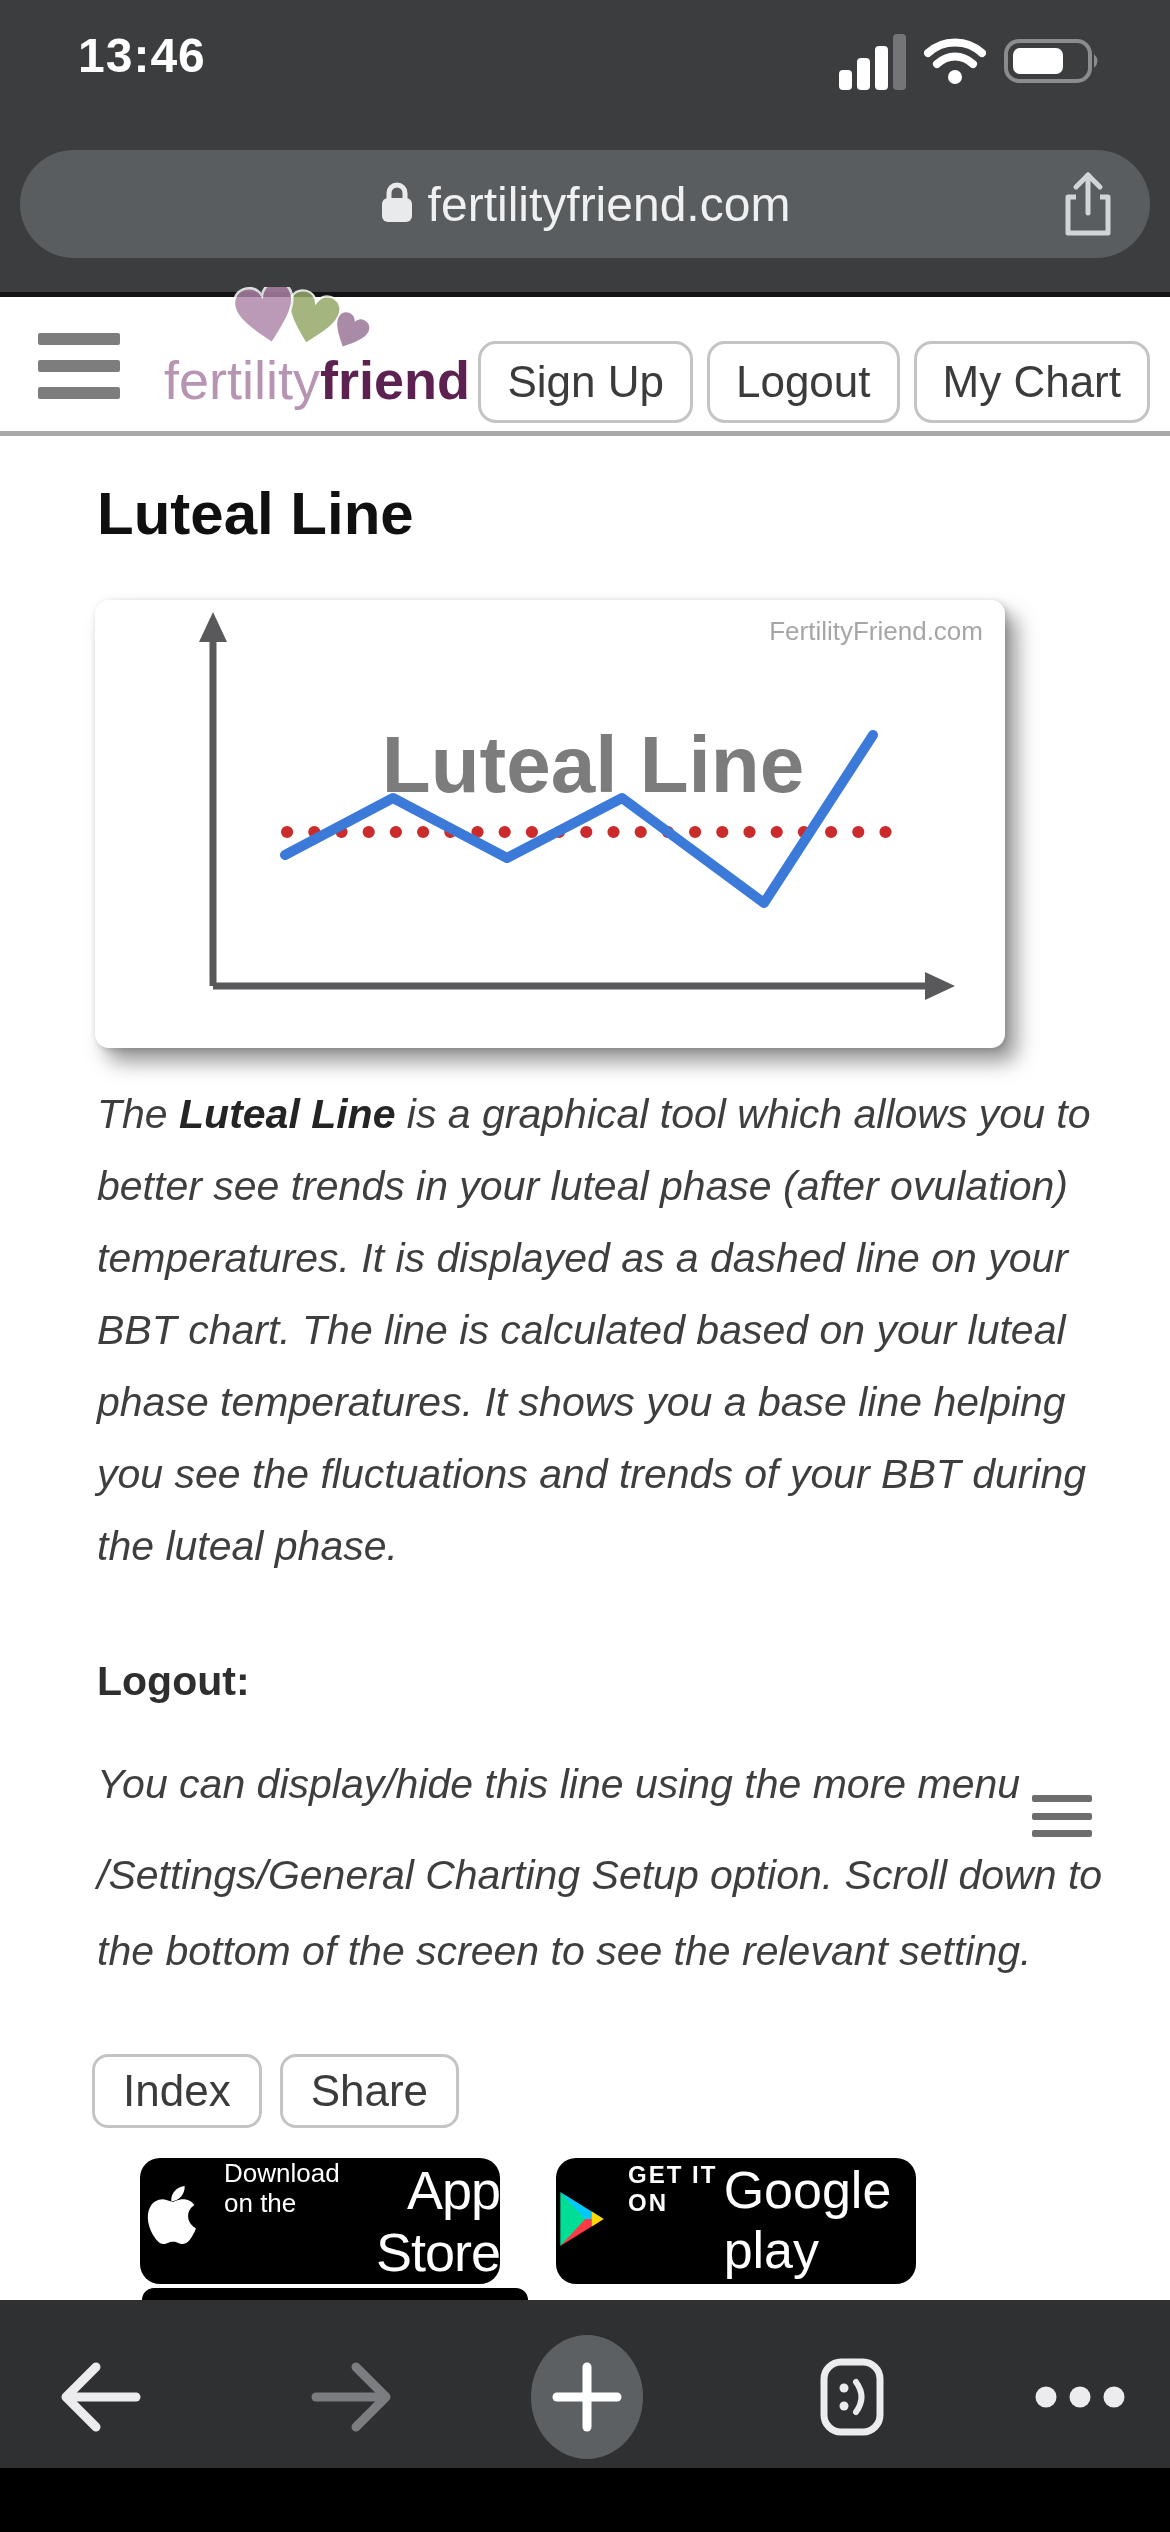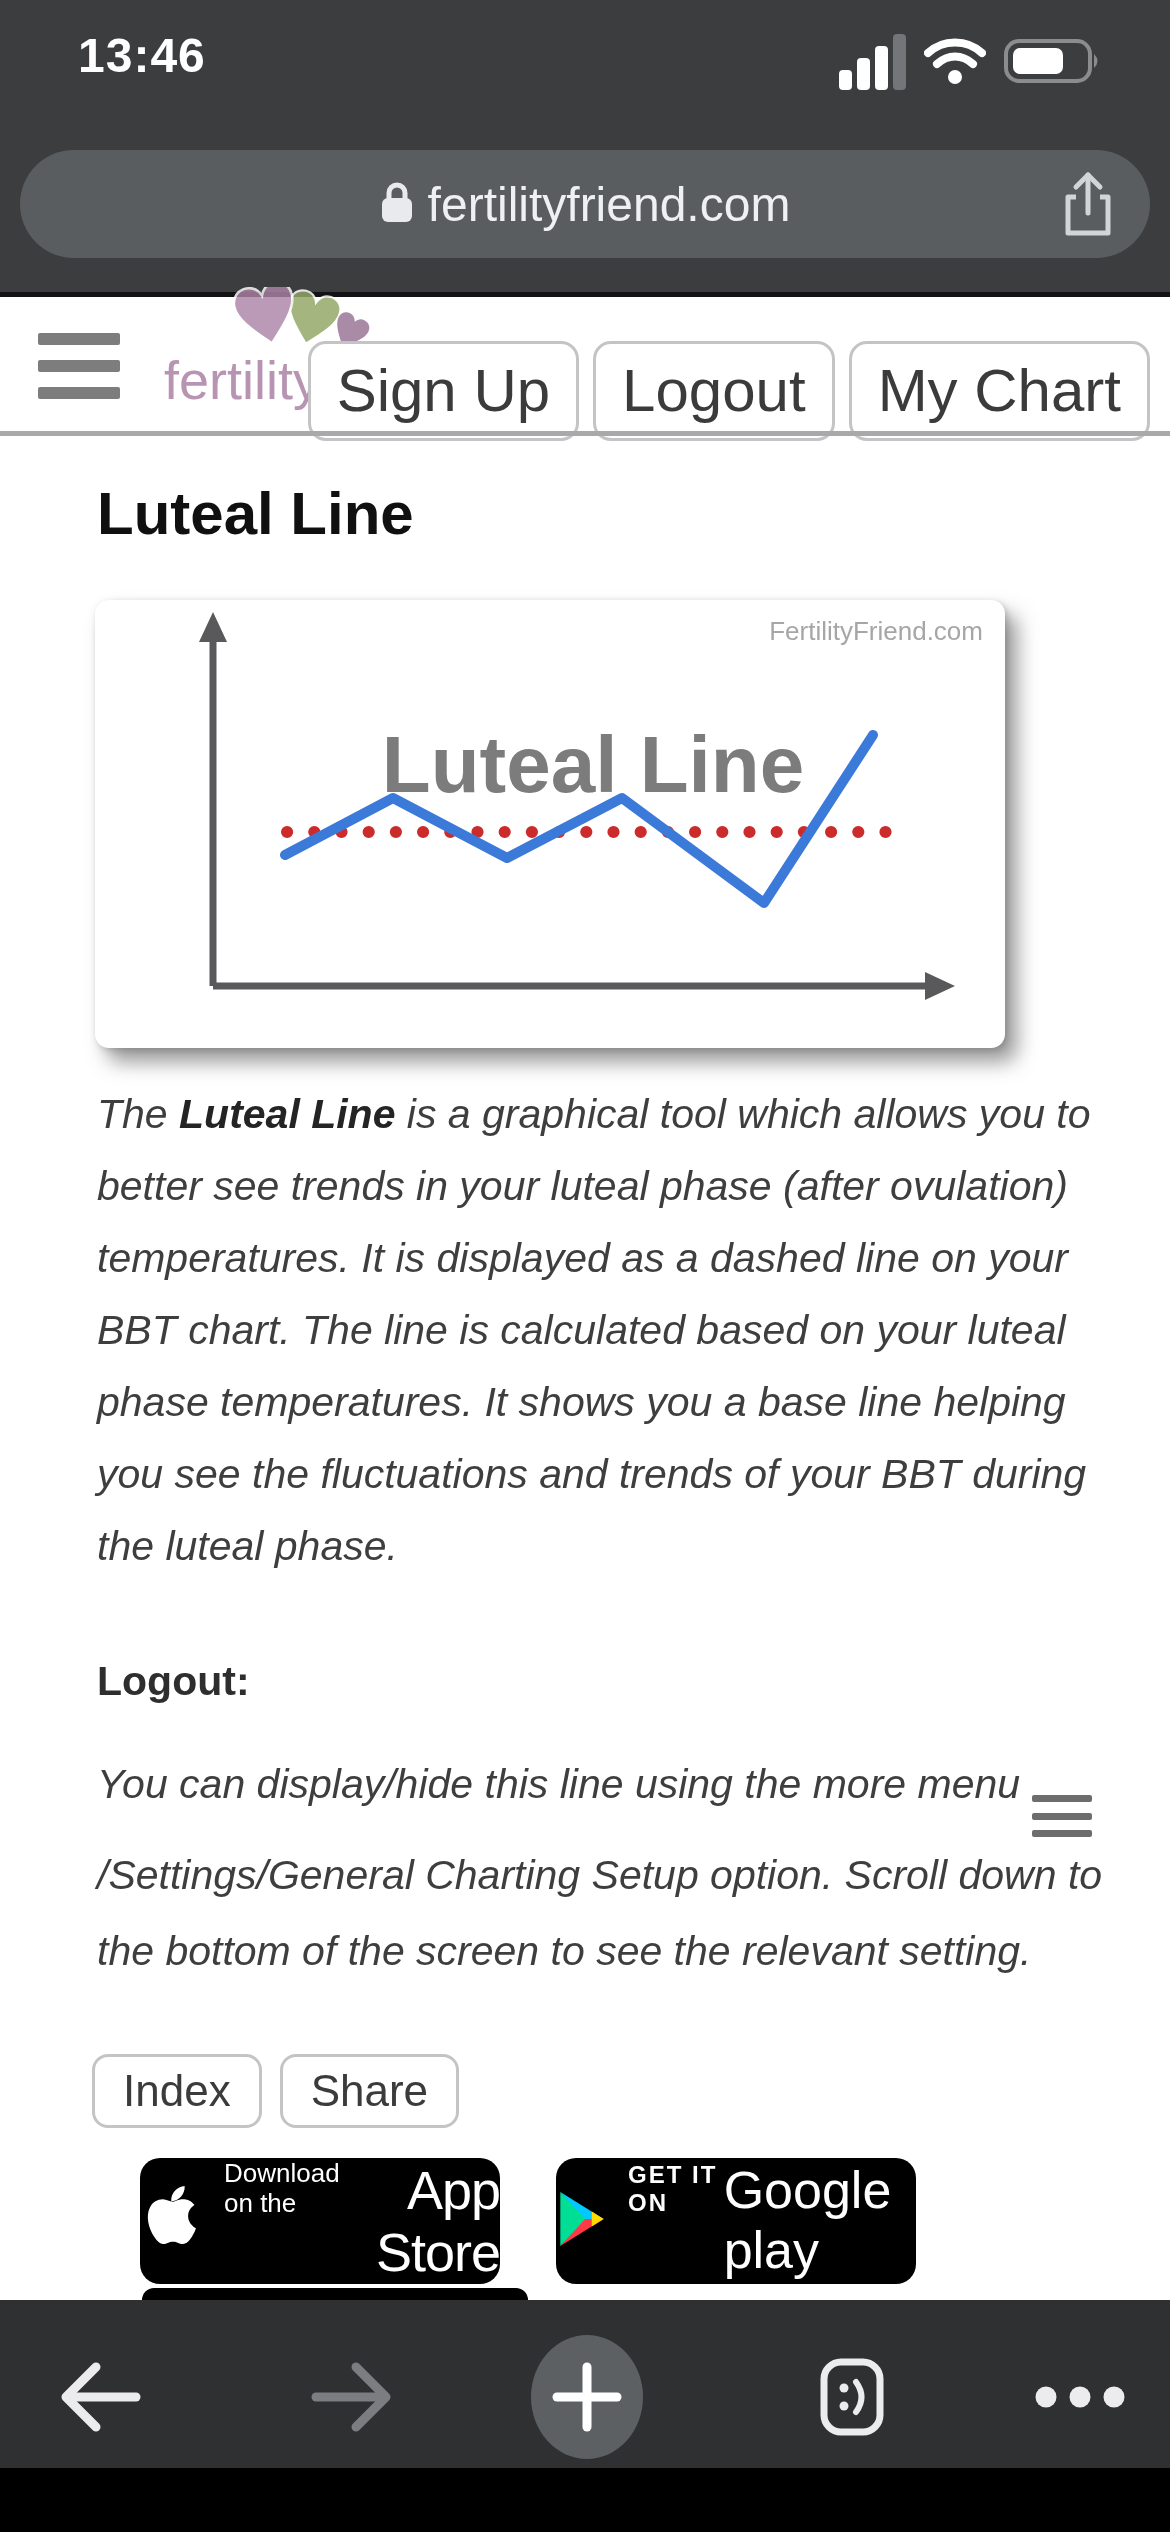--- a/index.html
+++ b/index.html
@@ -22,21 +22,21 @@
   
   .page { position:absolute; left:0; top:297px; width:1170px; height:2003px; background:#fff; }
   .hamburger { position:absolute; left:38px; top:36px; width:82px; height:66px; display:flex; flex-direction:column; justify-content:space-between; cursor:pointer; }
   .hamburger i { display:block; height:12px; background:#7d7d7d; border-radius:2px; }
   .logo { position:absolute; left:164px; top:-6px; width:300px; height:120px; }
   .logo-hearts { position:absolute; left:46px; top:-4px; }
   .logo-text { position:absolute; left:0; top:58px; font-size:54px; white-space:nowrap; }
   .logo-text .lt1 { color:#b794b2; }
   .logo-text .lt2 { color:#5c2151; font-weight:700; }
   .hdr-buttons { position:absolute; right:20px; top:44px; display:flex; gap:14px; }
-  .pill-btn { background:#fff; border:3px solid #c4c4c6; border-radius:18px; color:#3b3b3b; font-size:60px; font-family:"Liberation Sans",sans-serif; padding:14px 26px; line-height:1.1; cursor:pointer; white-space:nowrap; }
+  .pill-btn { background:#fff; border:3px solid #c4c4c6; border-radius:18px; color:#3b3b3b; font-size:44px; font-family:"Liberation Sans",sans-serif; padding:14px 26px; line-height:1.1; cursor:pointer; white-space:nowrap; }
   .site-divider { position:absolute; left:0; top:134px; width:1170px; height:5px; background:#a9a9ab; }
 
   
   .article-title { position:absolute; left:97px; top:182px; font-size:60px; font-weight:700; color:#101010; }
   .chart-card { position:absolute; left:95px; top:303px; width:910px; height:448px; background:#fff; border-radius:14px; box-shadow:12px 14px 20px rgba(70,70,70,0.55), 2px 2px 6px rgba(120,120,120,0.35); }
   .para { position:absolute; left:97px; width:1016px; font-size:41px; line-height:72px; color:#3e3e3e;font-style:italic; }
   .para b { color:#242424; }
   .p1 { top:781px; }
   .usage-h { position:absolute; left:97px; top:1361px; font-size:41px; font-weight:700; color:#2e2e2e; }
   .p2 { top:1449px; line-height:76px; }

